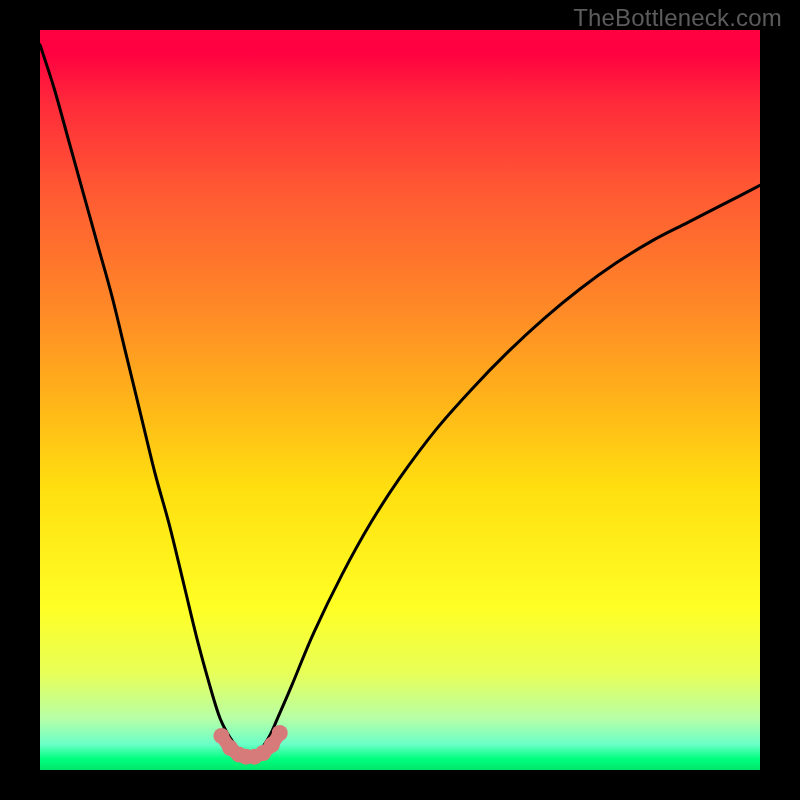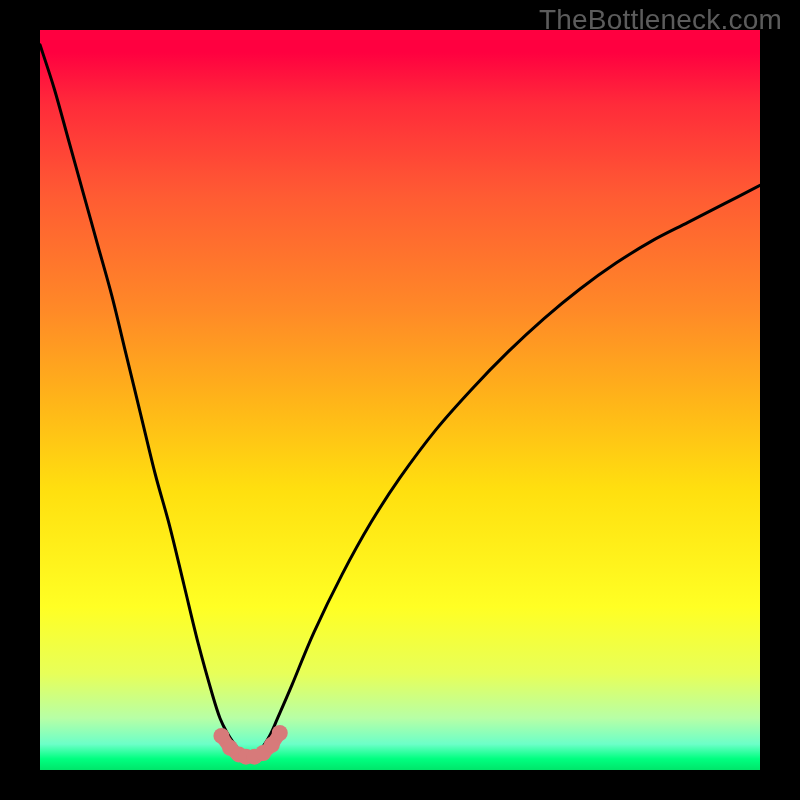--- a/index.html
+++ b/index.html
@@ -46,21 +46,21 @@
     top: 0;
     width: 720px;
     height: 740px;
     overflow: visible;
   }
   .watermark {
     position: absolute;
     top: 4px;
     right: 18px;
     color: #5c5c5c;
-    font-size: 28px;
+    font-size: 24px;
     font-weight: 400;
     letter-spacing: 0.2px;
     text-align: right;
   }
 </style>
 </head>
 <body>
 
 <div class="frame">
   <div class="watermark">TheBottleneck.com</div>

